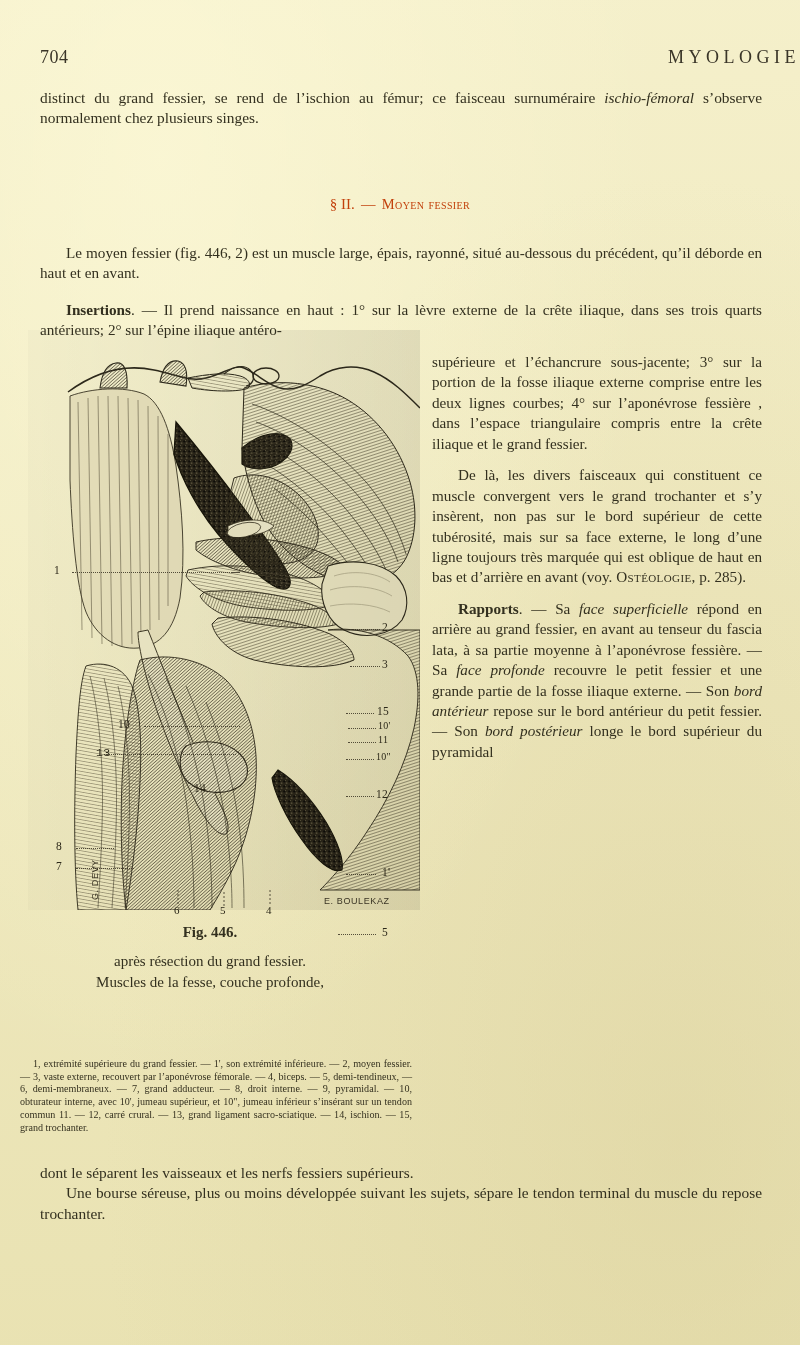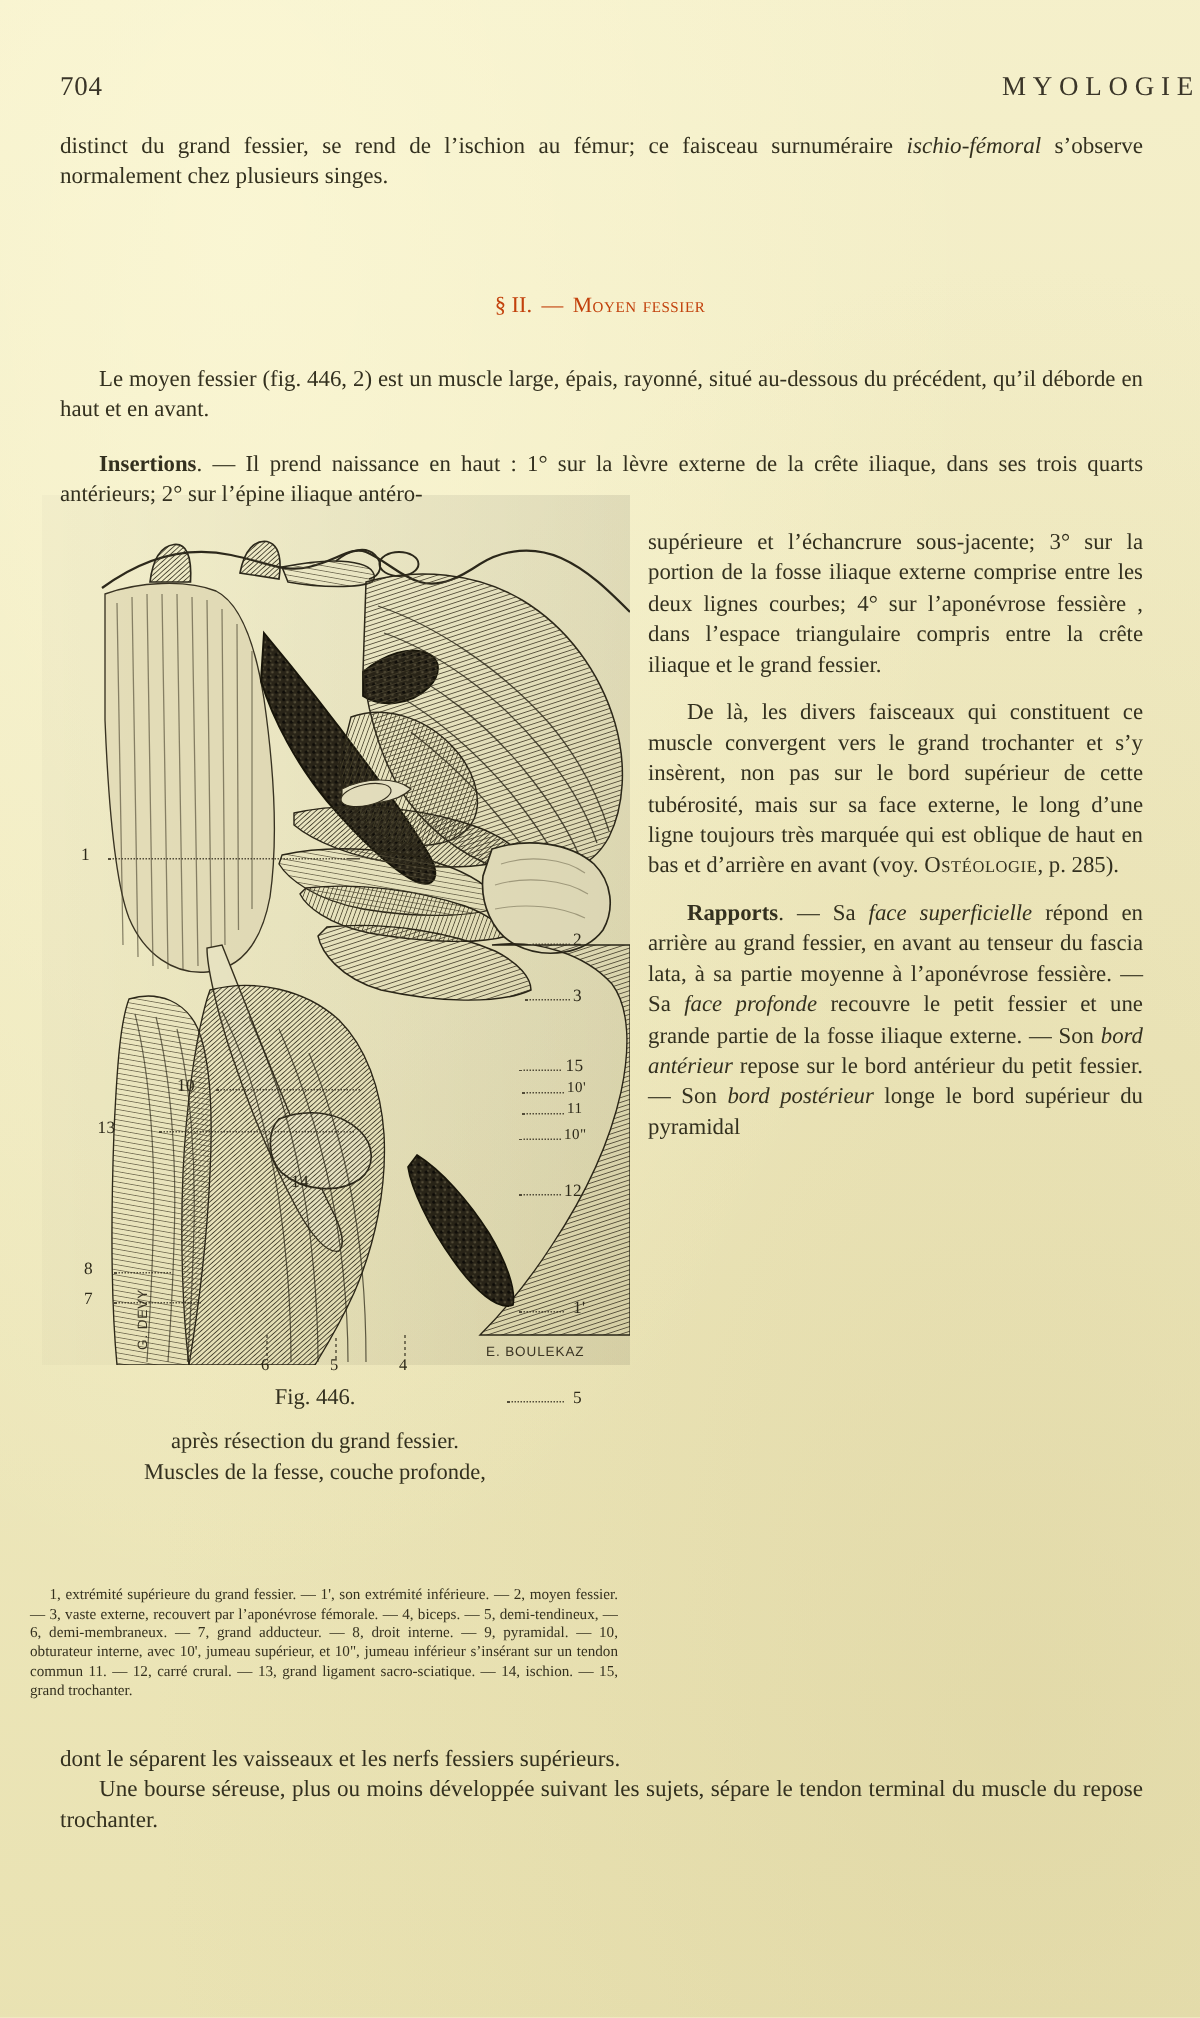--- a/index.html
+++ b/index.html
@@ -79,21 +79,21 @@
   #figure{
     position:relative;width:392px;height:580px;
   }
   #plate{position:absolute;left:0;top:0;width:392px;height:580px;}
 
   
   #figcap{
     position:absolute;left:20px;top:922px;width:380px;text-align:center;
     font-size:15px;line-height:1.35;color:#33301f;
   }
-  #figcap .fignum{display:block;margin-bottom:9px;}
+  #figcap .fignum{display:block;margin-bottom:9px;font-weight:bold;}
   #figcap .capline{display:block;}
 
   
   #legend{
     position:absolute;left:20px;top:1014px;width:392px;
     font-size:10.1px;line-height:1.26;
     text-align:justify;color:#34301f;margin-top:44px;
   }
   #legend .li{text-indent:13px;display:block;}
 
@@ -329,21 +329,21 @@
       <div class="leader dotted" style="left:48px;top:538px;width:58px;"></div>
 
       <div class="lbl" style="left:26px;top:234px;">1</div>
       <div class="lbl" style="left:354px;top:291px;">2</div>
       <div class="lbl" style="left:354px;top:328px;">3</div>
       <div class="lbl" style="left:349px;top:375px;">15</div>
       <div class="lbl" style="left:350px;top:390px;font-size:10px;">10'</div>
       <div class="lbl" style="left:350px;top:404px;font-size:10px;">11</div>
       <div class="lbl" style="left:348px;top:421px;font-size:10px;">10"</div>
       <div class="lbl" style="left:90px;top:388px;">10</div>
-      <div class="lbl" style="left:37px;top:416px;">13</div>
+      <div class="lbl" style="left:68px;top:416px;font-family:Liberation Mono, monospace;">13</div>
       <div class="lbl" style="left:166px;top:452px;">14</div>
       <div class="lbl" style="left:348px;top:458px;">12</div>
       <div class="lbl" style="left:28px;top:510px;">8</div>
       <div class="lbl" style="left:28px;top:530px;">7</div>
       <div class="lbl" style="left:354px;top:536px;">1'</div>
       <div class="lbl" style="left:354px;top:596px;">5</div>
 
       <div class="sig rot" style="left:62px;top:570px;">G. DEVY</div>
 
       <div class="scalenum" style="left:146px;top:574px;">6</div>

